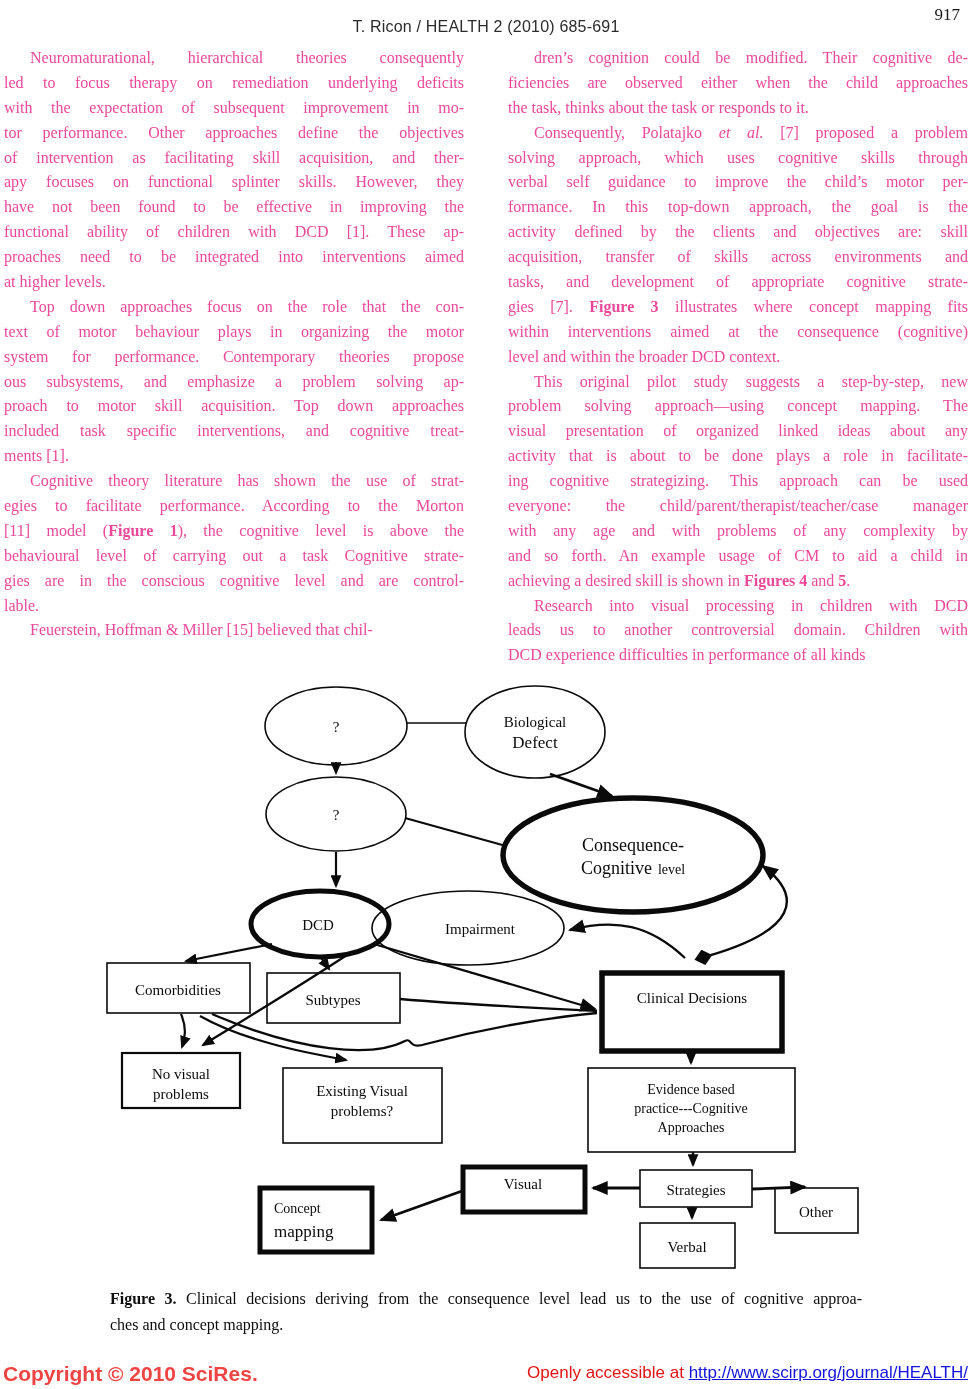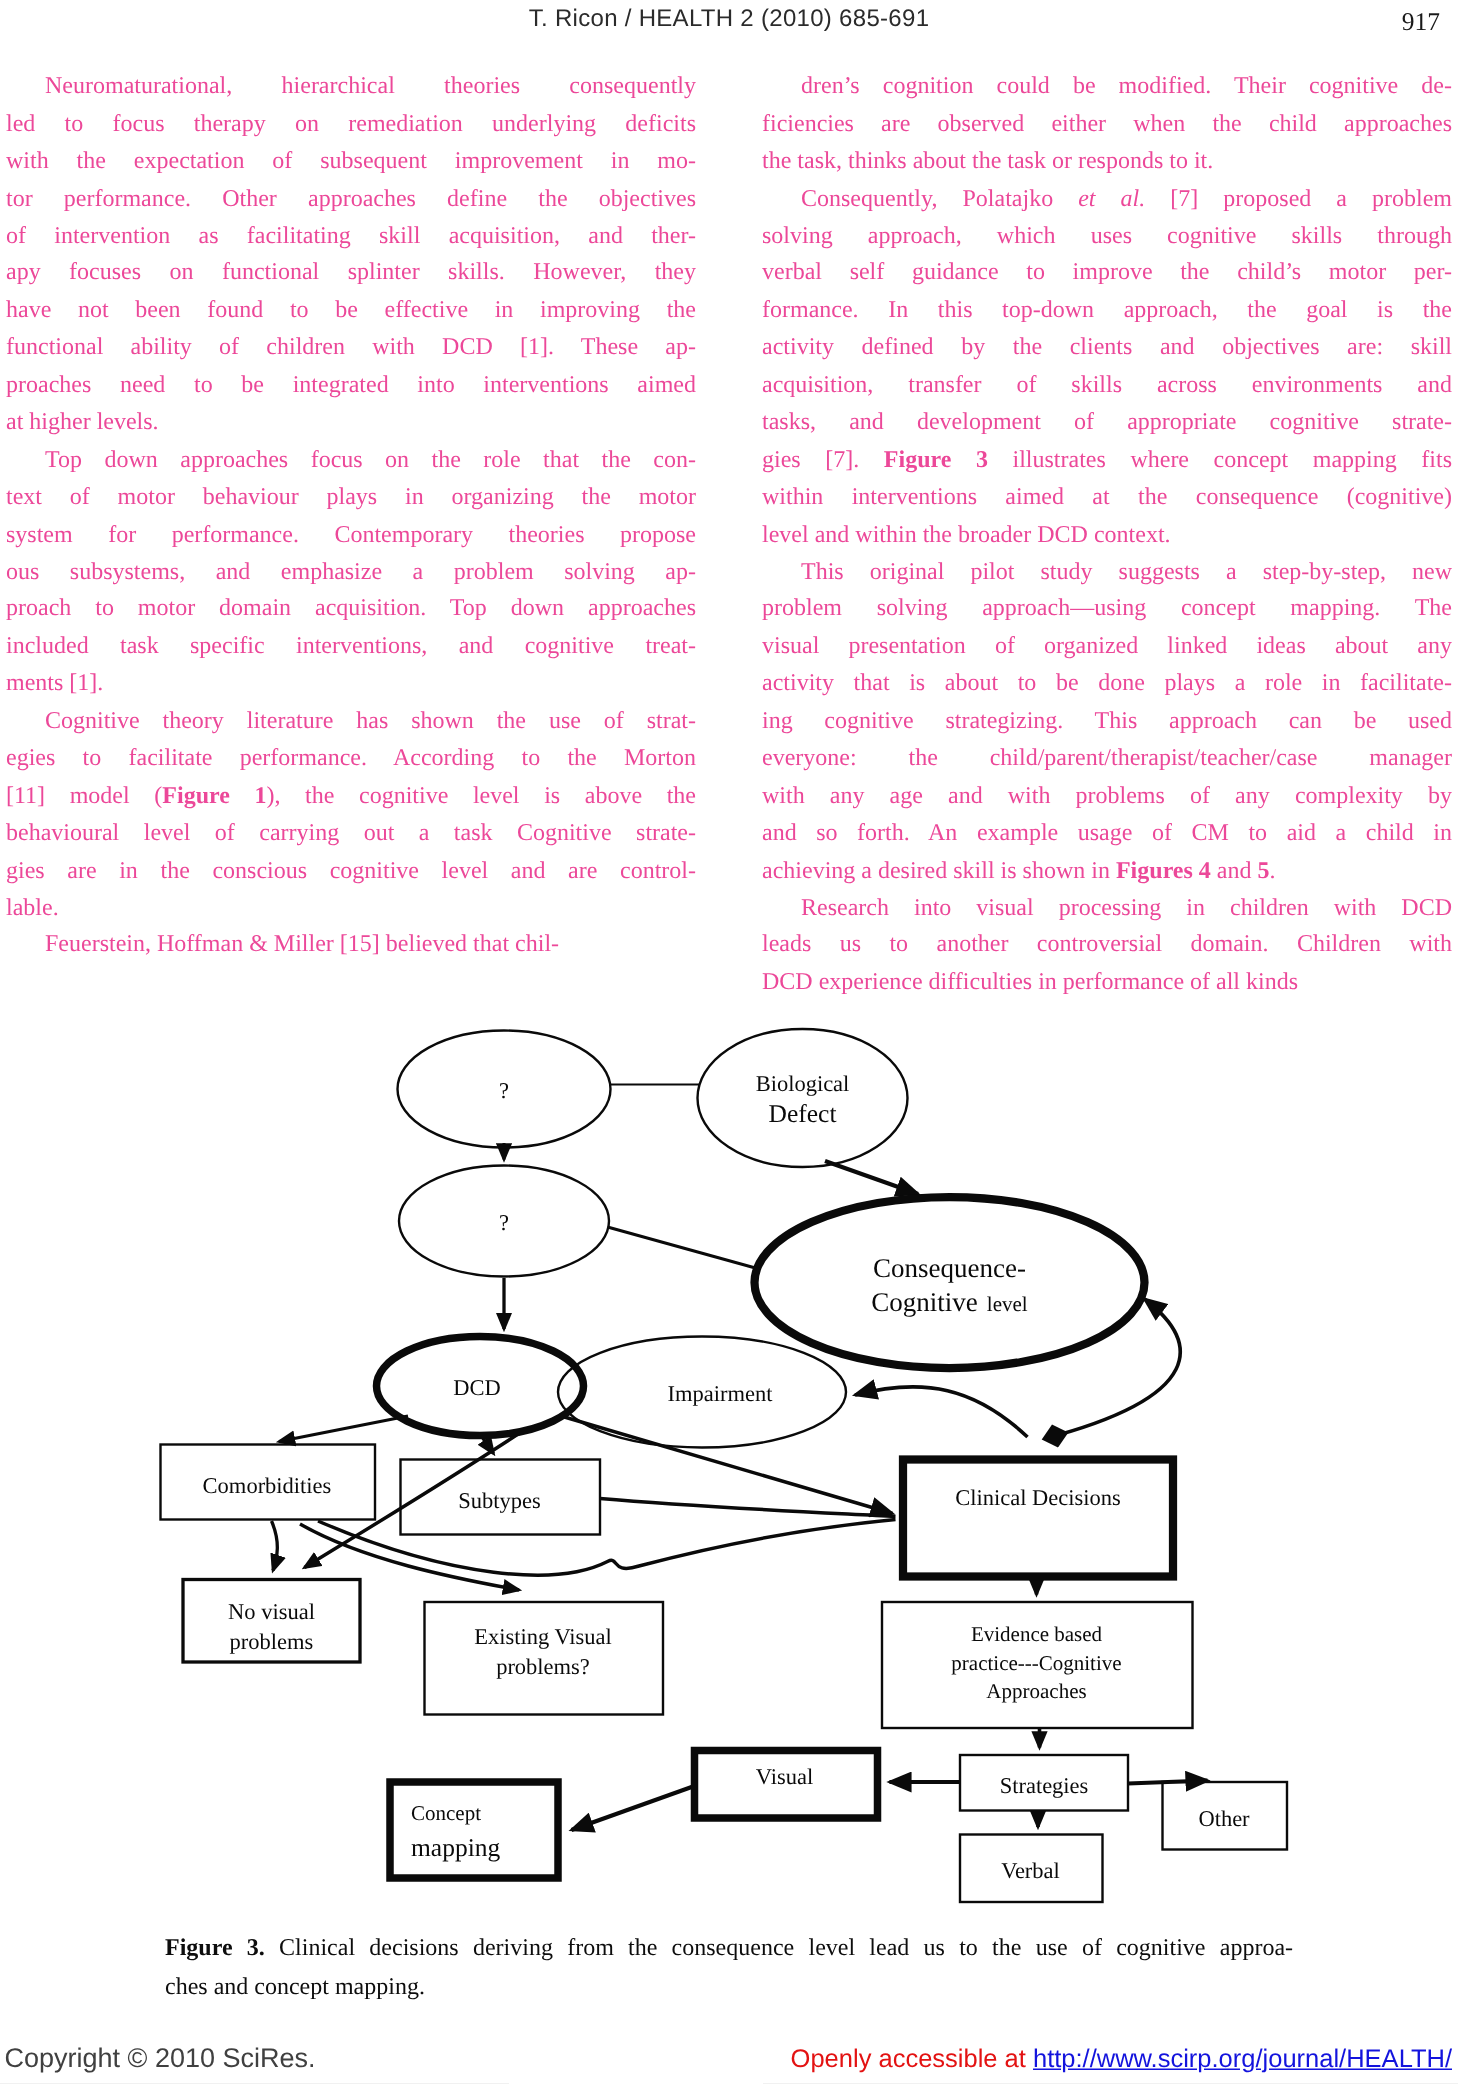--- a/index.html
+++ b/index.html
@@ -1,19 +1,19 @@
 <!DOCTYPE html>
 <html><head>
 <meta charset="utf-8">
 <style>
   html,body{margin:0;padding:0;background:#e8e8e8;}
   .page{position:relative;width:972px;height:1389px;margin:0 auto;background:#ffffff;
         font-family:"Liberation Serif",serif;color:#111;overflow:hidden;}
   
-  .header-title{position:absolute;top:4px;left:0;right:0;text-align:center;
+  .header-title{position:absolute;top:18px;left:0;right:0;text-align:center;
         font-family:"Liberation Sans",sans-serif;font-size:16px;color:#2b2b2b;letter-spacing:.2px;}
   .page-num{position:absolute;top:5px;right:12px;font-size:17px;color:#1a1a1a;}
   
   .columns{position:absolute;top:46px;left:4px;width:964px;display:flex;gap:44px;}
   .col{width:460px;}
   .para{margin:0;}
   .line{font-size:16px;line-height:24.9px;height:24.9px;overflow:hidden;white-space:normal;
         text-align:justify;text-align-last:justify;color:#ec4899;}
   .line.last{text-align-last:left;}
   .line.first{text-indent:26px;}
@@ -23,21 +23,21 @@
   .shape{fill:none;stroke:#0a0a0a;}
   .thin{stroke-width:1.6px;}
   .thick{stroke-width:5px;}
   .conn{fill:none;stroke:#0a0a0a;}
   
   .caption{position:absolute;left:110px;top:1286px;width:752px;font-size:16px;line-height:26px;color:#0d0d0d;}
   .cap-line{text-align:justify;text-align-last:justify;height:26px;overflow:hidden;}
   .cap-line.last{text-align-last:left;}
   
   .footer-left{position:absolute;left:3px;top:1362px;font-family:"Liberation Sans",sans-serif;
-        font-weight:normal;font-size:18px;color:#404040;}
+        font-weight:bold;font-size:21px;color:#ef4444;}
   .footer-right{position:absolute;right:4px;top:1363px;font-family:"Liberation Sans",sans-serif;font-size:17px;}
   .footer-red{color:#e31212;margin-left:46px;}
   .footer-link{color:#1313dd;text-decoration:underline;cursor:pointer;}
 </style>
 </head>
 <body>
 
 <div class="page">
 
   <div class="header-title">T. Ricon / HEALTH 2 (2010) 685-691</div>
@@ -55,21 +55,21 @@
           <div class="line">have not been found to be effective in improving the</div>
           <div class="line">functional ability of children with DCD [1]. These ap-</div>
           <div class="line">proaches need to be integrated into interventions aimed</div>
           <div class="line last">at higher levels.</div>
         </div>
         <div class="para">
           <div class="line first">Top down approaches focus on the role that the con-</div>
           <div class="line">text of motor behaviour plays in organizing the motor</div>
           <div class="line">system for performance. Contemporary theories propose</div>
           <div class="line">ous subsystems, and emphasize a problem solving ap-</div>
-          <div class="line">proach to motor domain acquisition. Top down approaches</div>
+          <div class="line">proach to motor skill acquisition. Top down approaches</div>
           <div class="line">included task specific interventions, and cognitive treat-</div>
           <div class="line last">ments [1].</div>
         </div>
         <div class="para">
           <div class="line first">Cognitive theory literature has shown the use of strat-</div>
           <div class="line">egies to facilitate performance. According to the Morton</div>
           <div class="line">[11] model (<b>Figure 1</b>), the cognitive level is above the</div>
           <div class="line">behavioural level of carrying out a task Cognitive strate-</div>
           <div class="line">gies are in the conscious cognitive level and are control-</div>
           <div class="line last">lable.</div>

